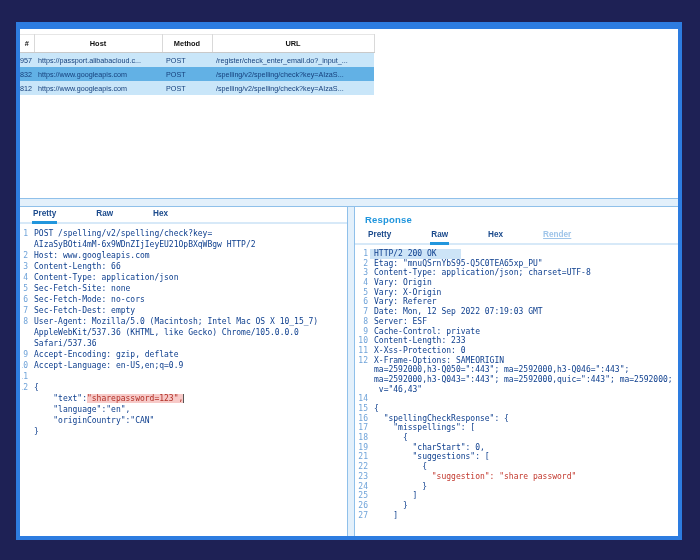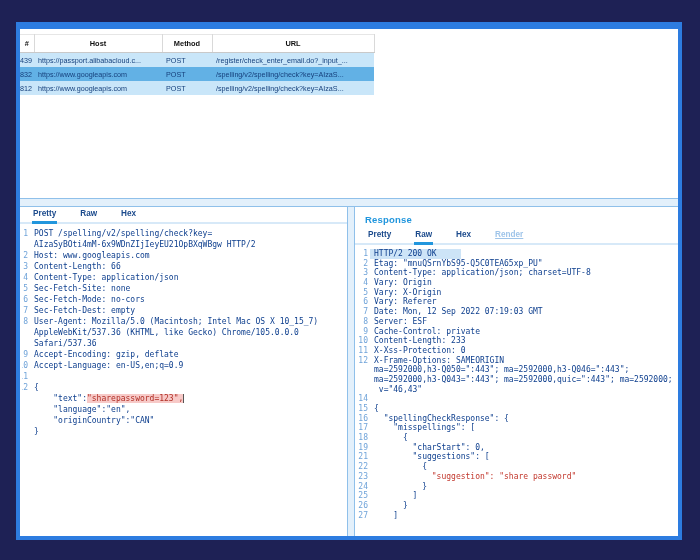--- a/index.html
+++ b/index.html
@@ -40,21 +40,21 @@
   
   .panels{flex:1 1 auto;display:flex;flex-direction:row;min-height:0;}
   .panel{display:flex;flex-direction:column;min-width:0;background:#fff;overflow:hidden;}
   .panel.left{flex:0 0 327px;}
   .panel.right{flex:1 1 auto;}
   .panel-title{
     flex:0 0 auto;margin:7px 0 3px 10px;
     color:#2196dd;font-size:9.5px;font-weight:bold;letter-spacing:.2px;
   }
   .tabbar{
-    flex:0 0 auto;display:flex;gap:22px;padding:0 12px;
+    flex:0 0 auto;display:flex;gap:38px;padding:0 12px;
     border-bottom:2px solid #d7e9f8;
     font-size:8.2px;font-weight:bold;color:#1b4a8c;
   }
   .tab{padding:2px 1px 3px 1px;cursor:pointer;position:relative;}
   .tab.active{border-bottom:3px solid #2196dd;margin-bottom:-2px;}
   .tab.disabled{color:#9ec4e9;text-decoration:underline;}
   
   .codearea{
     flex:1 1 auto;overflow:hidden;
     padding:4px 2px 0 2px;
@@ -92,21 +92,21 @@
           <tr>
             <th>#</th>
             <th>Host</th>
             <th>Method</th>
             <th>URL</th>
           </tr>
         </thead>
         <tbody id="hist-body">
             <tr class="row-light">
               <td class="idcell">
-                <span>439</span>
+                <span>957</span>
               </td>
               <td>https://passport.alibabacloud.c...</td>
               <td>POST</td>
               <td>/register/check_enter_email.do?_input_...</td>
             </tr>
             <tr class="row-selected">
               <td class="idcell">
                 <span>832</span>
               </td>
               <td>https://www.googleapis.com</td>

